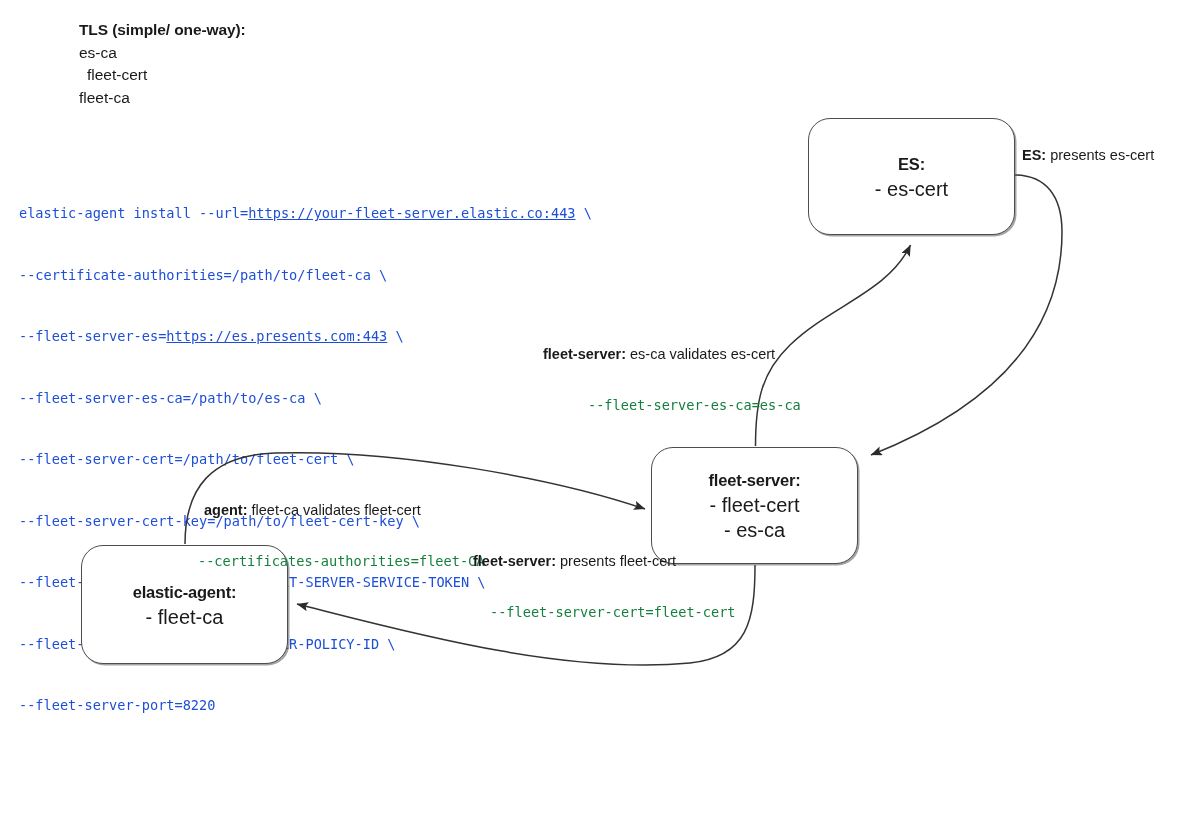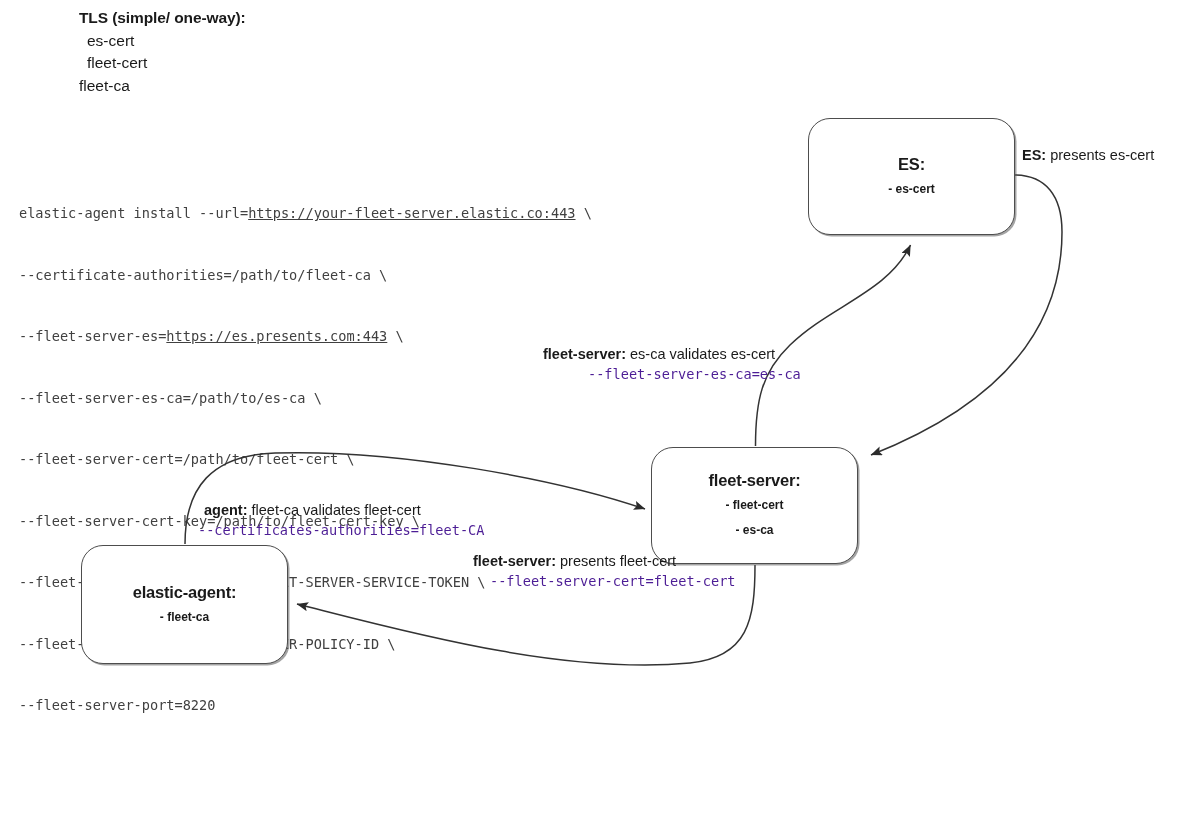--- a/index.html
+++ b/index.html
@@ -22,41 +22,42 @@
     left: 79px;
     top: 7px;
     width: 420px;
   }
   #legend-block .legend-title {
     font-size: 15.5px;
     font-weight: bold;
     line-height: 22.5px;
     color: #1a1a1a;
     letter-spacing: -0.1px;
+    margin-top: 12px;
   }
   #legend-block .legend-line {
     font-size: 15.5px;
     font-weight: normal;
     line-height: 22.5px;
     color: #1a1a1a;
   }
   #legend-block .legend-line.indent {
     padding-left: 8px;
   }
 
   
   #command-block {
     position: absolute;
     left: 19px;
     top: 162px;
     width: 760px;
     font-family: "DejaVu Sans Mono", "Liberation Mono", monospace;
     font-size: 13.6px;
     line-height: 20.5px;
-    color: #404040;
+    color: #1d4ed8;
     white-space: pre;
   }
   #command-block .cmd-line { white-space: pre; }
   #command-block .u { text-decoration: underline; }
 
   
   #connector-layer {
     position: absolute;
     left: 0;
     top: 0;
@@ -79,22 +80,22 @@
     box-shadow: 1.5px 1.5px 0 0 rgba(90,90,90,0.55);
   }
   .node-title {
     font-size: 16.5px;
     font-weight: bold;
     color: #1a1a1a;
     line-height: 25px;
     letter-spacing: -0.2px;
   }
   .node-item {
-    font-size: 12px;
-    font-weight: bold;
+    font-size: 20px;
+    font-weight: normal;
     color: #1a1a1a;
     line-height: 25px;
   }
 
   #node-es        { left: 808px; top: 118px; width: 207px; height: 117px; }
   #node-fleet     { left: 651px; top: 447px; width: 207px; height: 117px; }
   #node-agent     { left: 81px;  top: 545px; width: 207px; height: 119px; }
 
   
   .edge-label {
@@ -104,38 +105,39 @@
     font-size: 14.5px;
     line-height: 20px;
     color: #1a1a1a;
     white-space: nowrap;
   }
   .edge-label .lbl-prose b { font-weight: bold; }
   .edge-label .lbl-code {
     font-family: "DejaVu Sans Mono", "Liberation Mono", monospace;
     font-size: 13.6px;
     line-height: 20px;
-    color: #4c1d95;
+    color: #15803d;
     white-space: nowrap;
+    margin-top: 31px;
   }
 
   #label-es-presents   { left: 1022px; top: 145px; text-align: center; }
   #label-fs-validates  { left: 543px;  top: 344px; }
   #label-fs-validates .lbl-code { padding-left: 45px; }
   #label-agent-validates { left: 204px; top: 500px; }
   #label-agent-validates .lbl-code { margin-left: -18px; padding-left: 12px; }
   #label-fs-presents   { left: 473px;  top: 551px; }
   #label-fs-presents .lbl-code { padding-left: 17px; }
 </style>
 </head>
 <body>
 
 <div id="legend-block">
   <div class="legend-title">TLS (simple/ one-way):</div>
-  <div class="legend-line indent">es-cert</div>
+  <div class="legend-line">es-ca</div>
   <div class="legend-line indent">fleet-cert</div>
   <div class="legend-line">fleet-ca</div>
 </div>
 
 <div id="command-block">
   <div class="cmd-line"><span>elastic-agent install --url=</span><span class="u">https://your-fleet-server.elastic.co:443</span><span> \</span></div>
   <div class="cmd-line">--certificate-authorities=/path/to/fleet-ca \</div>
   <div class="cmd-line"><span>--fleet-server-es=</span><span class="u">https://es.presents.com:443</span><span> \</span></div>
   <div class="cmd-line">--fleet-server-es-ca=/path/to/es-ca \</div>
   <div class="cmd-line">--fleet-server-cert=/path/to/fleet-cert \</div>

